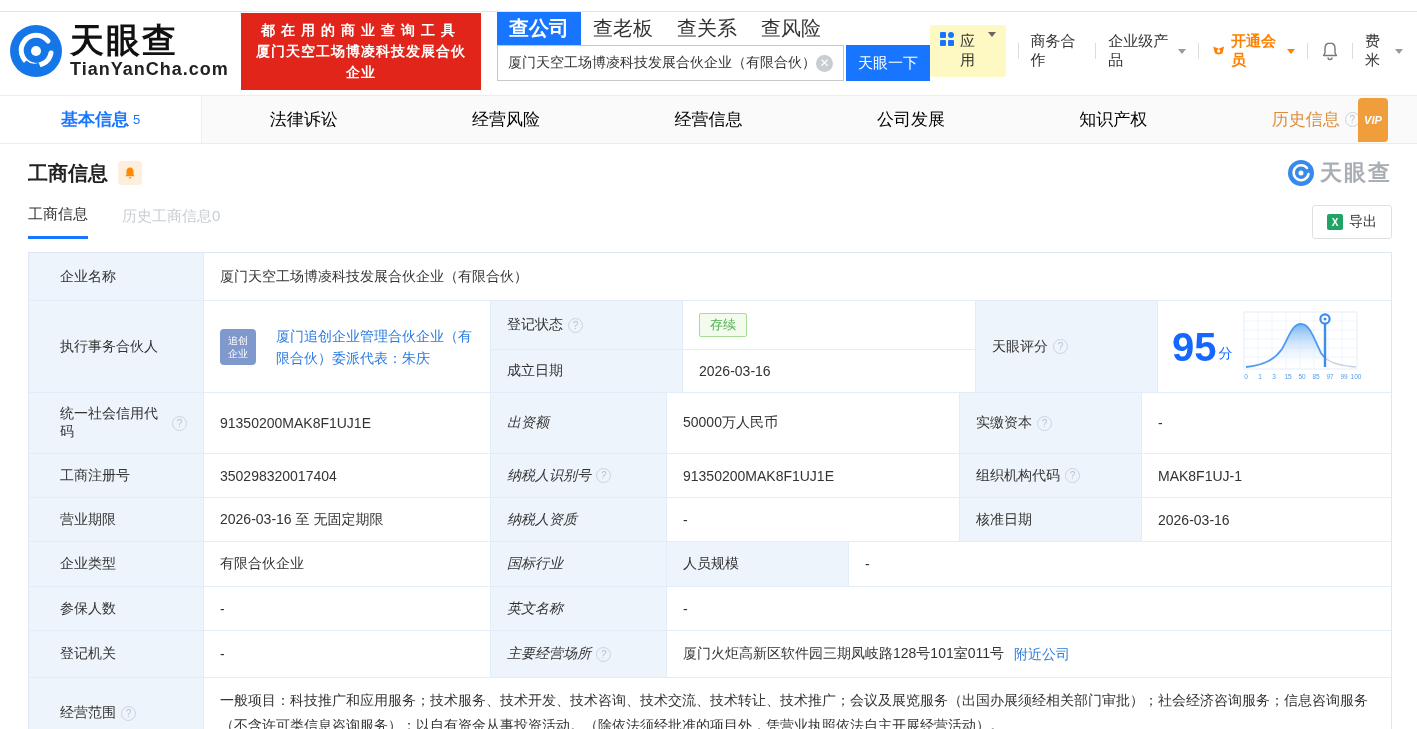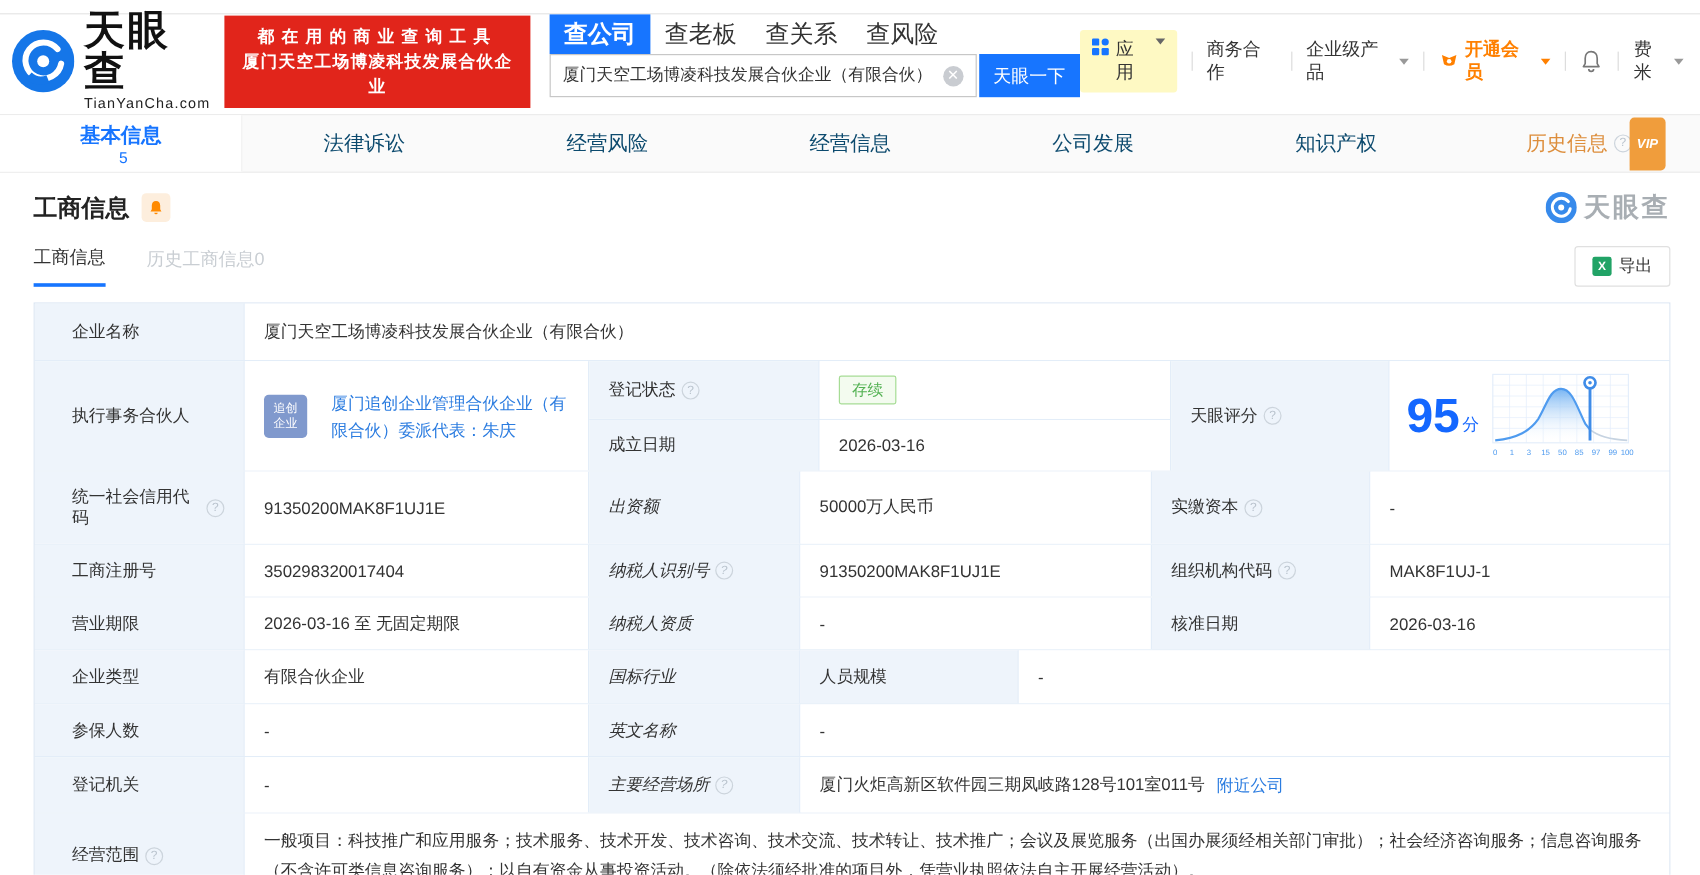--- a/index.html
+++ b/index.html
@@ -10,21 +10,21 @@
     width:1417px; height:729px; position:relative; overflow:hidden;
   }
   .top-line { position:absolute; top:11px; left:0; width:100%; border-top:1px solid #e5e5e5; }
 
   
   .header { position:absolute; top:11px; left:0; width:100%; height:80px; display:flex; align-items:center; }
   .logo-wrap { display:flex; align-items:center; margin-left:10px; }
   .logo-icon { width:52px; height:52px; flex:0 0 auto; }
   .logo-text { margin-left:8px; }
   .logo-title { font-size:34px; font-weight:bold; color:#111; line-height:34px; letter-spacing:2px;}
-  .logo-domain { font-size:12px; font-weight:normal; color:#222; letter-spacing:1px; margin-top:2px;}
+  .logo-domain { font-size:18px; font-weight:bold; color:#222; letter-spacing:1px; margin-top:2px;}
   .red-banner { margin-left:12px; background:#e1251b; color:#fff; padding:7px 10px; line-height:21px;
                 font-size:14px; font-weight:bold; text-align:center; }
   .red-banner .l1 { letter-spacing:6px; }
   .red-banner .l2 { letter-spacing:1px; }
 
   .search-area { margin-left:16px; width:452px; }
   .search-tabs { display:flex; align-items:flex-end; height:24px; }
   .search-tab { font-size:20px; color:#333; padding:3px 12px; cursor:pointer;margin-top:24px; }
   .search-tab.active { background:#1775ff; color:#fff; font-weight:bold; }
   .search-row { display:flex; margin-top:0px; }
@@ -47,22 +47,22 @@
   .caret.orange{ border-top-color:#ff8000; }
   .vip-entry { color:#ff8000; font-weight:bold; display:flex; align-items:center; cursor:pointer;}
   .crown-icon { width:18px; height:18px; margin-right:5px; }
   .nav-item { cursor:pointer; display:flex; align-items:center;}
   .bell-icon-svg { width:20px; height:20px; }
 
   
   .main-tabs { position:absolute; top:95px; left:0; width:100%; height:49px; background:#fafafa;
                border-top:1px solid #ececec; border-bottom:1px solid #ececec;
                display:grid; grid-template-columns:repeat(7,1fr); }
-  .main-tab { display:flex; align-items:center; justify-content:center; font-size:17px; color:#0c4a6e; cursor:pointer; position:relative;}
-  .main-tab.active { background:#fff; color:#1775ff; font-weight:bold; border-right:1px solid #f0f0f0;flex-direction:column;}
+  .main-tab { display:flex; align-items:center; justify-content:center; font-size:17px; color:#000000; cursor:pointer; position:relative;}
+  .main-tab.active { background:#fff; color:#1775ff; font-weight:bold; border-right:1px solid #f0f0f0;}
   .tab-count { font-size:13px; font-weight:normal; margin-left:4px; color:#1775ff; }
   .main-tab.vip-tab { color:#dd8e3c; }
   .vip-badge { position:absolute; top:2px; right:calc(50% - 72px); background:#f09d3c; color:#fff;
                font-size:11px; font-weight:bold; font-style:italic; padding:16px 6px; border-radius:4px 4px 4px 0; }
   .help-circle { width:15px; height:15px; border-radius:50%; border:1px solid #ccd4dc; color:#b9c3cd;
                  font-size:10px; display:inline-flex; align-items:center; justify-content:center; margin-left:5px; flex:0 0 auto;}
 
   
   .section-head { position:absolute; top:158px; left:28px; right:25px; display:flex; align-items:center; }
   .section-title { font-size:20px; font-weight:bold; color:#222; }

